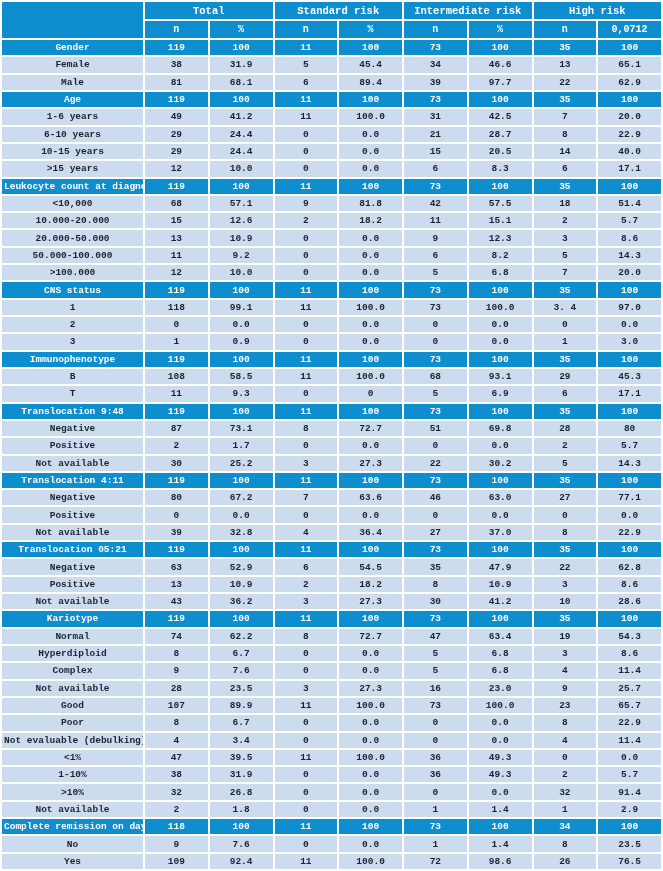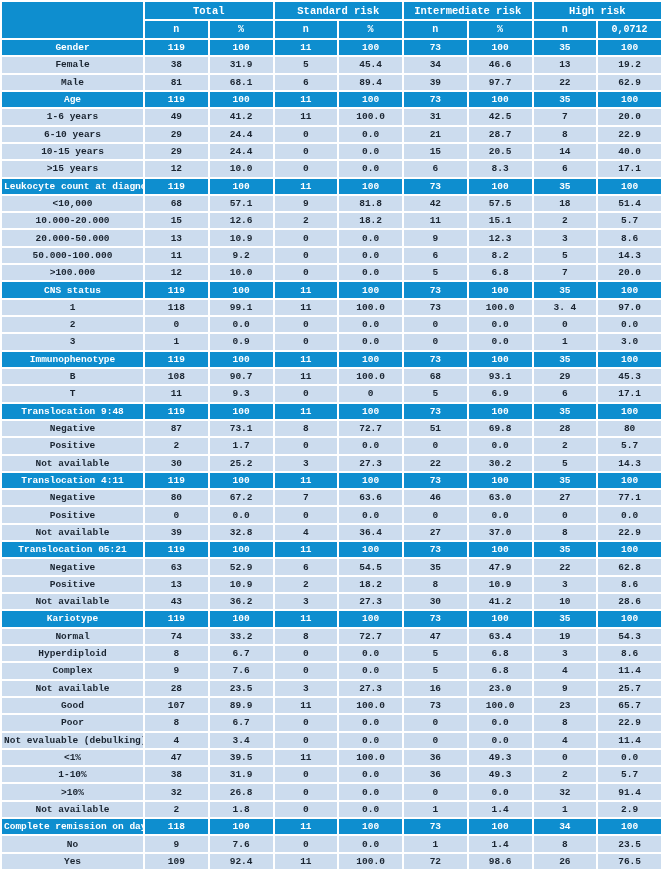--- a/index.html
+++ b/index.html
@@ -95,21 +95,21 @@
         </tr>
         <tr>
           <td class="label">Female</td>
           <td class="val">38</td>
           <td class="val">31.9</td>
           <td class="val">5</td>
           <td class="val">45.4</td>
           <td class="val">34</td>
           <td class="val">46.6</td>
           <td class="val">13</td>
-          <td class="val">19.2</td>
+          <td class="val">65.1</td>
         </tr>
         <tr>
           <td class="label">Male</td>
           <td class="val">81</td>
           <td class="val">68.1</td>
           <td class="val">6</td>
           <td class="val">89.4</td>
           <td class="val">39</td>
           <td class="val">97.7</td>
           <td class="val">22</td>
@@ -287,21 +287,21 @@
           <td class="sec">11</td>
           <td class="sec">100</td>
           <td class="sec">73</td>
           <td class="sec">100</td>
           <td class="sec">35</td>
           <td class="sec">100</td>
         </tr>
         <tr>
           <td class="label">B</td>
           <td class="val">108</td>
-          <td class="val">90.7</td>
+          <td class="val">58.5</td>
           <td class="val">11</td>
           <td class="val">100.0</td>
           <td class="val">68</td>
           <td class="val">93.1</td>
           <td class="val">29</td>
           <td class="val">45.3</td>
         </tr>
         <tr>
           <td class="label">T</td>
           <td class="val">11</td>
@@ -452,21 +452,21 @@
           <td class="sec">11</td>
           <td class="sec">100</td>
           <td class="sec">73</td>
           <td class="sec">100</td>
           <td class="sec">35</td>
           <td class="sec">100</td>
         </tr>
         <tr>
           <td class="label">Normal</td>
           <td class="val">74</td>
-          <td class="val">33.2</td>
+          <td class="val">62.2</td>
           <td class="val">8</td>
           <td class="val">72.7</td>
           <td class="val">47</td>
           <td class="val">63.4</td>
           <td class="val">19</td>
           <td class="val">54.3</td>
         </tr>
         <tr>
           <td class="label">Hyperdiploid</td>
           <td class="val">8</td>

